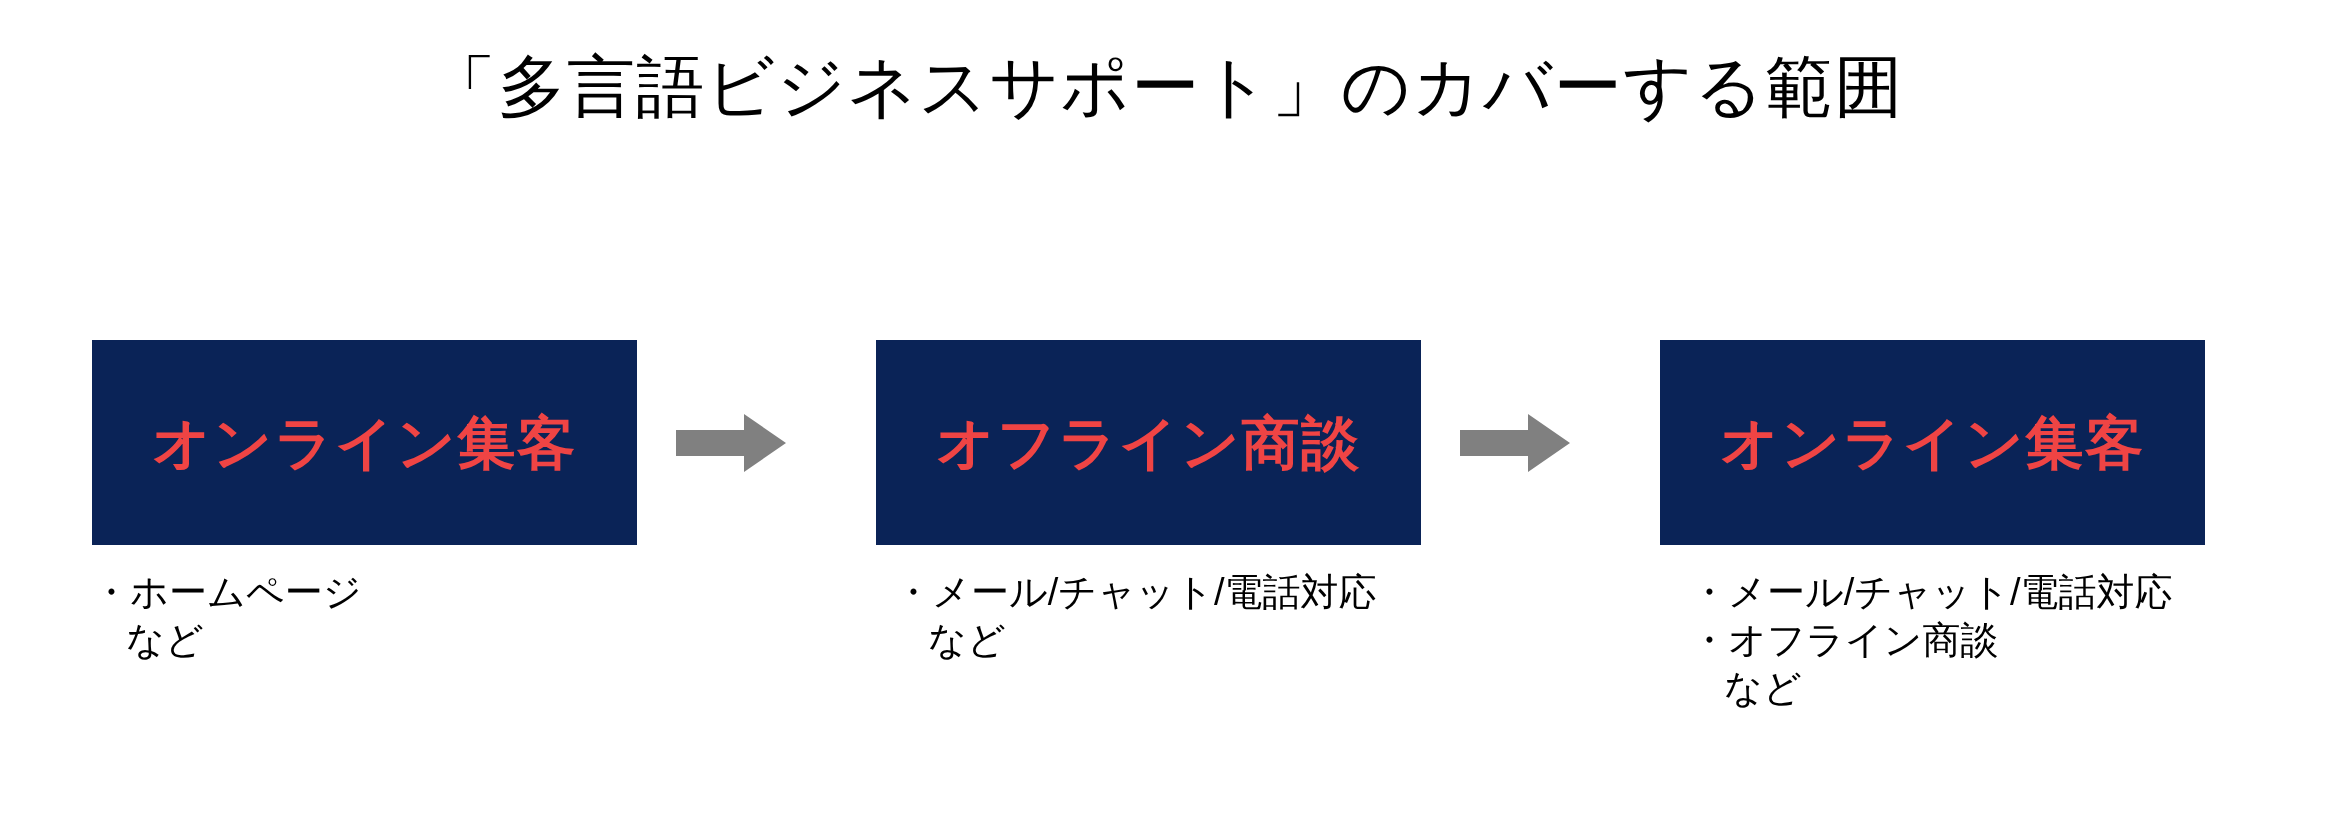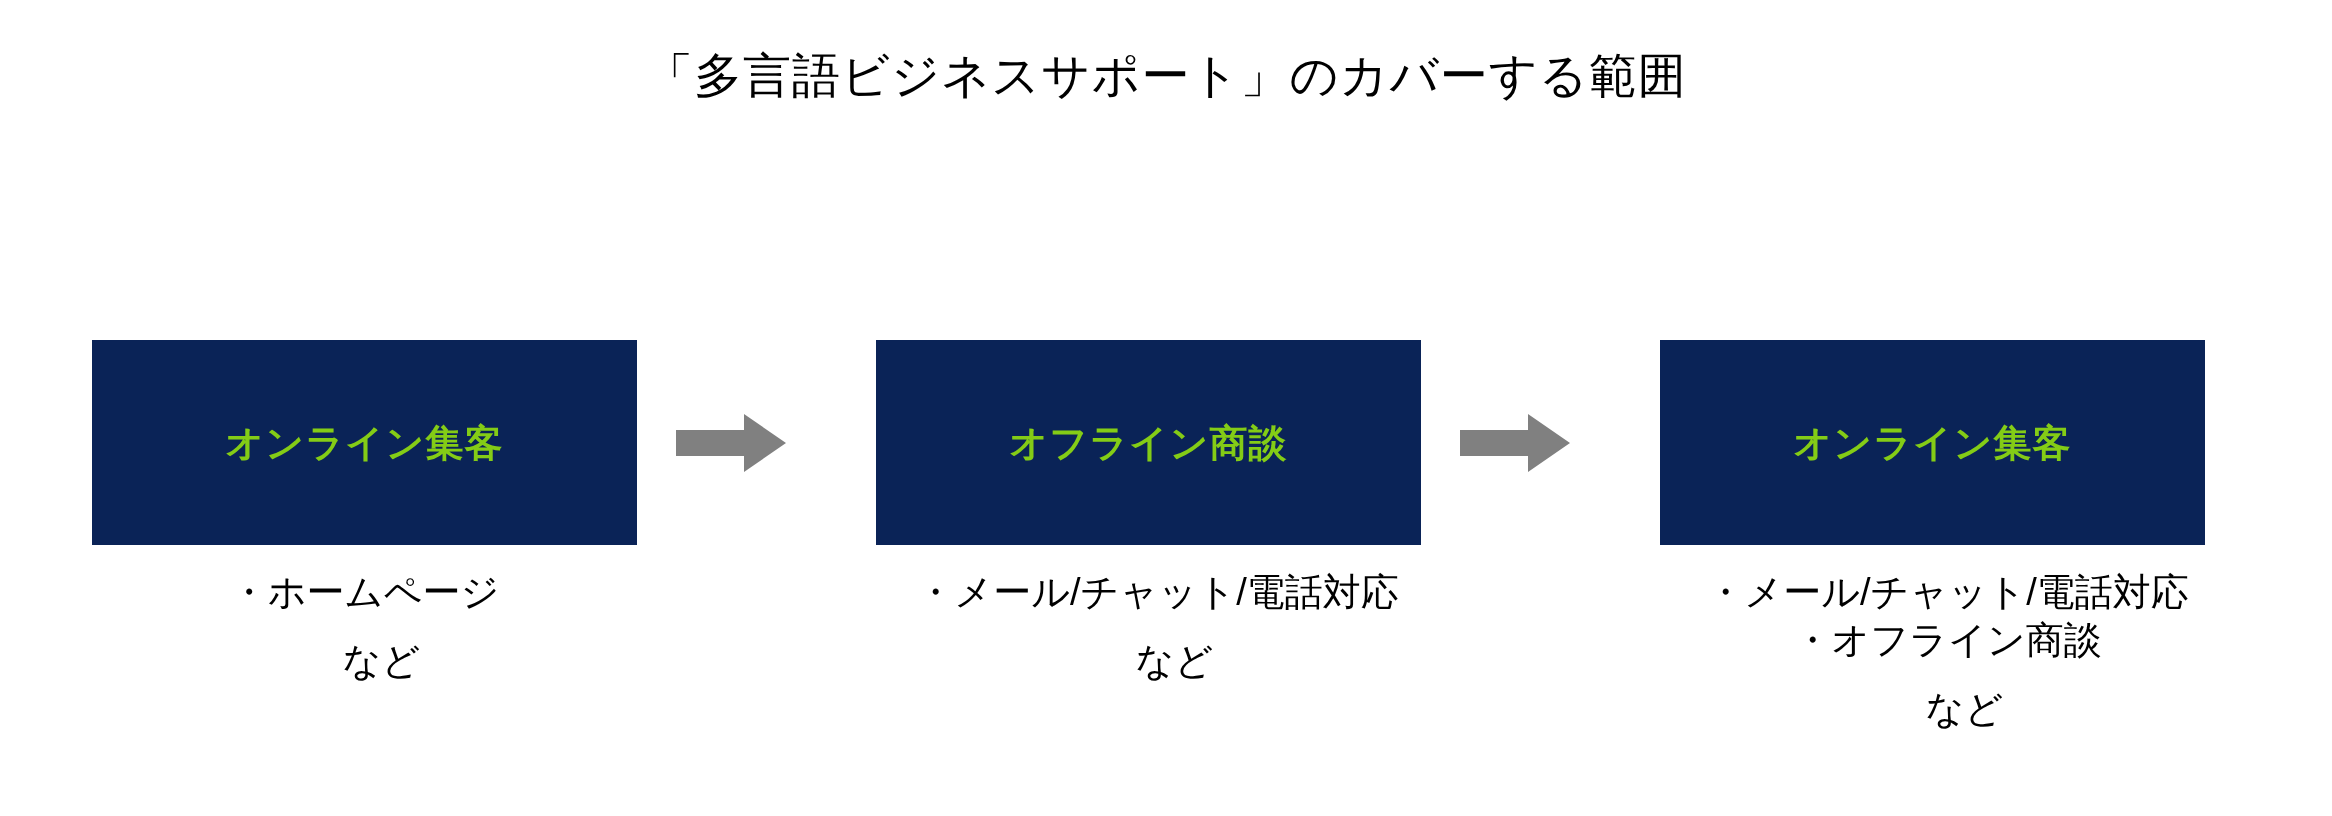--- a/index.html
+++ b/index.html
@@ -16,21 +16,21 @@
     position: relative;
   }
 
   
   .slide-title {
     position: absolute;
     left: 0;
     top: 52px;
     width: 2332px;
     text-align: center;
-    font-size: 48px;
+    font-size: 68px;
     line-height: 1.0;
     font-weight: 400;
     letter-spacing: 0.02em;
     color: #000000;
     white-space: nowrap;
   }
 
   
   .flow {
     position: absolute;
@@ -52,46 +52,44 @@
   .stage-box {
     width: 545px;
     height: 205px;
     background: #0a2357;
     display: flex;
     align-items: center;
     justify-content: center;
     box-sizing: border-box;
   }
   .stage-box-label {
-    color: #84cc16;
-    font-size: 38px;
+    color: #ef4444;
+    font-size: 58px;
     font-weight: 700;
     letter-spacing: 0.03em;
     white-space: nowrap;
     line-height: 1;
   }
 
   .stage-notes {
     margin-top: 24px;
     font-size: 38px;
     line-height: 1.26;
     color: #000000;
     font-weight: 400;
   }
   .stage-1 .stage-notes { padding-left: 0px; }
   .stage-2 .stage-notes { padding-left: 18px; }
   .stage-3 .stage-notes { padding-left: 30px; }
 
   .note-line {
     white-space: nowrap;
-    text-align: center;
   }
   .note-line.indent {
     padding-left: 34px;
-    margin-top: 21px;
   }
 
   
   .arrow {
     position: absolute;
     top: 74px;
     width: 110px;
     height: 58px;
   }
   .arrow-1 { left: 676px; }

